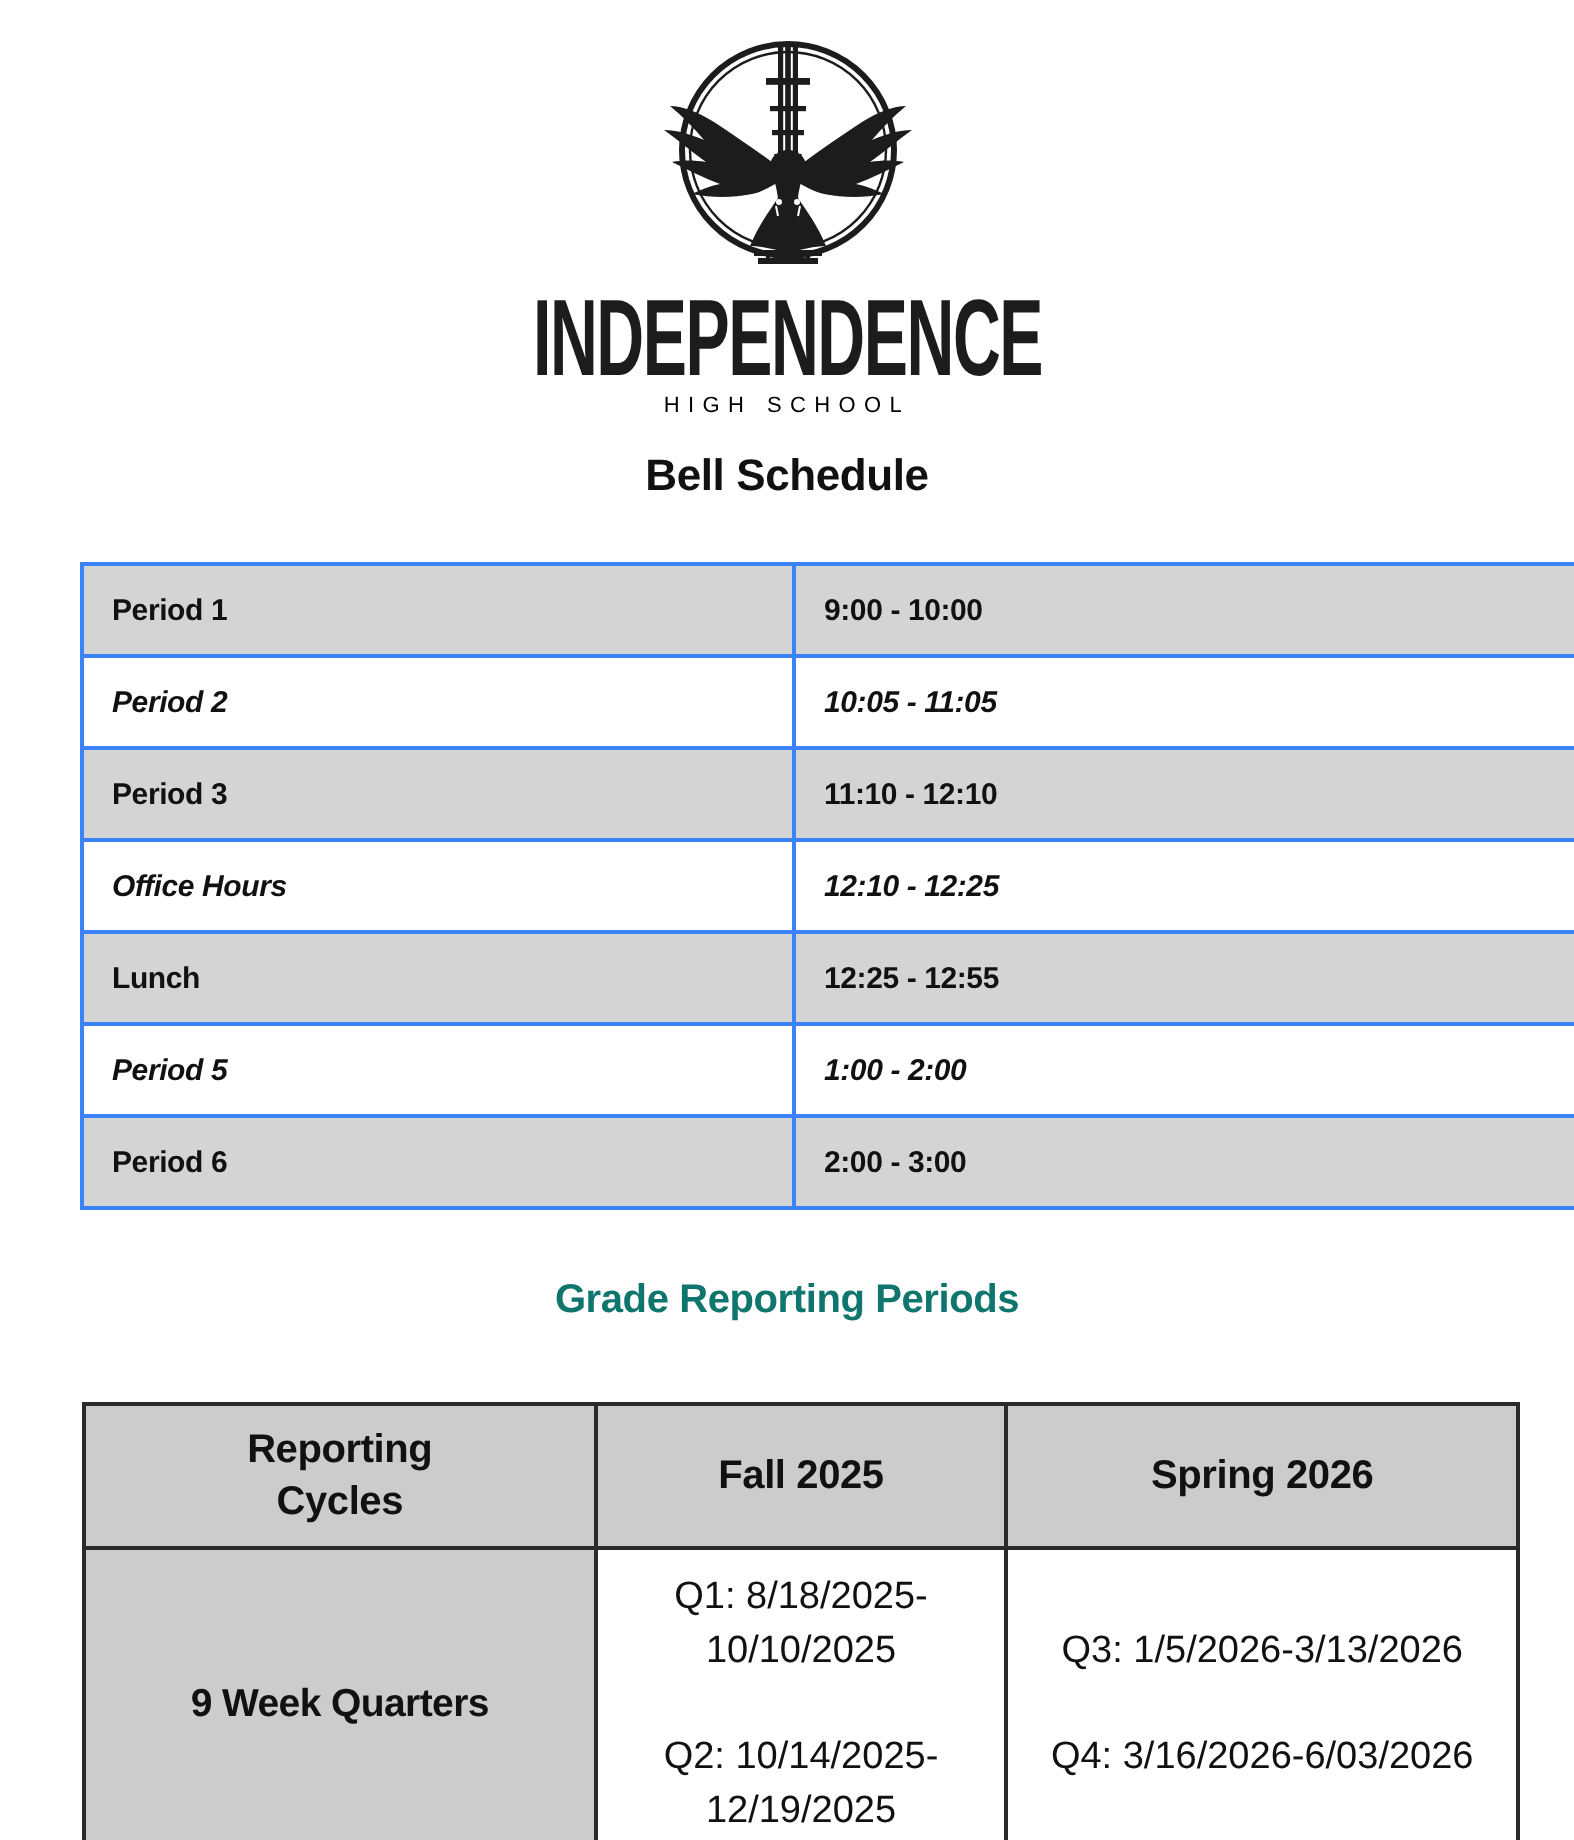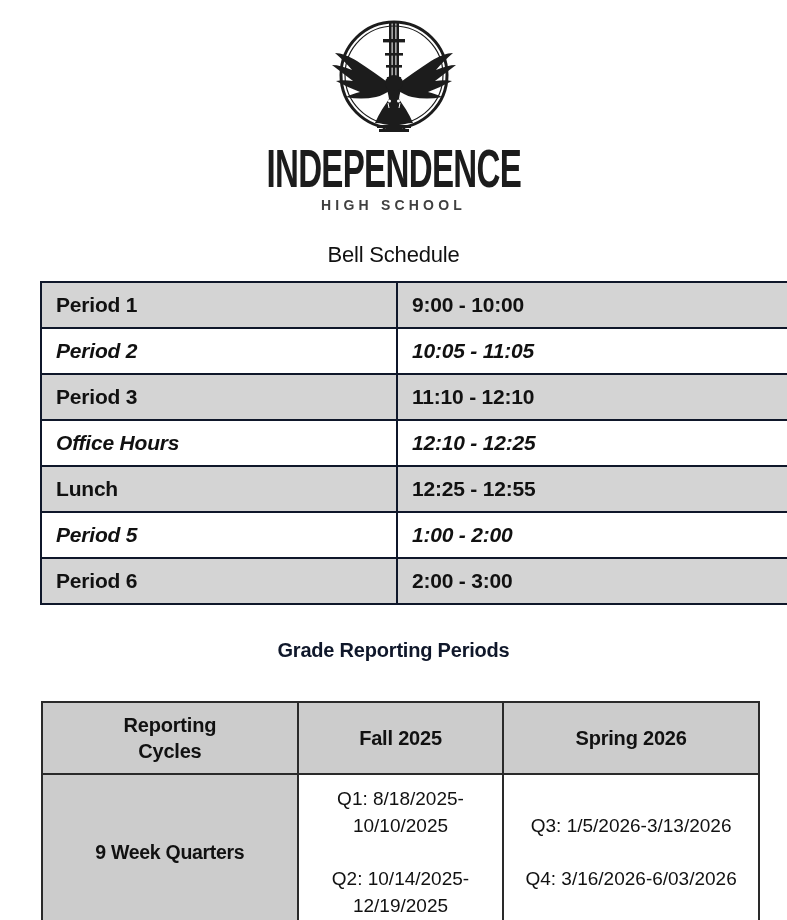--- a/index.html
+++ b/index.html
@@ -42,52 +42,52 @@
     line-height: 40px;
     letter-spacing: -1px;
     color: #1c1c1c;
     transform: scaleX(0.72) scaleY(1.18);
     transform-origin: center top;
     margin-top: 4px;
     white-space: nowrap;
   }
 
   .school-sub {
-    font-size: 14px;
+    font-size: 11px;
     letter-spacing: 4.2px;
-    color: #404040;
-    font-weight: bold;
+    color: #000000;
+    font-weight: normal;
     margin-top: 12px;
     white-space: nowrap;
   }
 
   .doc-title {
     font-size: 22px;
-    font-weight: normal;
-    color: #111111;
-    letter-spacing: -0.2px;
-    margin-top: 29px;
+    font-weight: bold;
+    color: #111111;
+    letter-spacing: -0.2px;
+    margin-top: 16px;
     white-space: nowrap;
   }
 
   
   .bell-table {
     position: absolute;
     left: 40px;
     top: 281px;
     width: 719px;
     border-collapse: collapse;
     table-layout: fixed;
   }
 
   .bell-table td {
-    border: 2px solid #0f172a;
+    border: 2px solid #3b82f6;
     height: 46px;
     padding: 0 14px;
-    font-size: 21px;
+    font-size: 15px;
     font-weight: bold;
     color: #111111;
     letter-spacing: -0.2px;
     vertical-align: middle;
   }
 
   .bell-table .col-label { width: 356px; }
   .bell-table .col-time  { width: 427px; }
 
   .row-shaded td { background: #d4d4d4; }
@@ -95,21 +95,21 @@
 
   
   .grade-heading {
     position: absolute;
     left: 0;
     top: 639px;
     width: 787px;
     text-align: center;
     font-size: 20px;
     font-weight: bold;
-    color: #0f172a;
+    color: #0f766e;
     letter-spacing: -0.2px;
   }
 
   .grade-table {
     position: absolute;
     left: 41px;
     top: 701px;
     width: 719px;
     border-collapse: collapse;
     table-layout: fixed;

